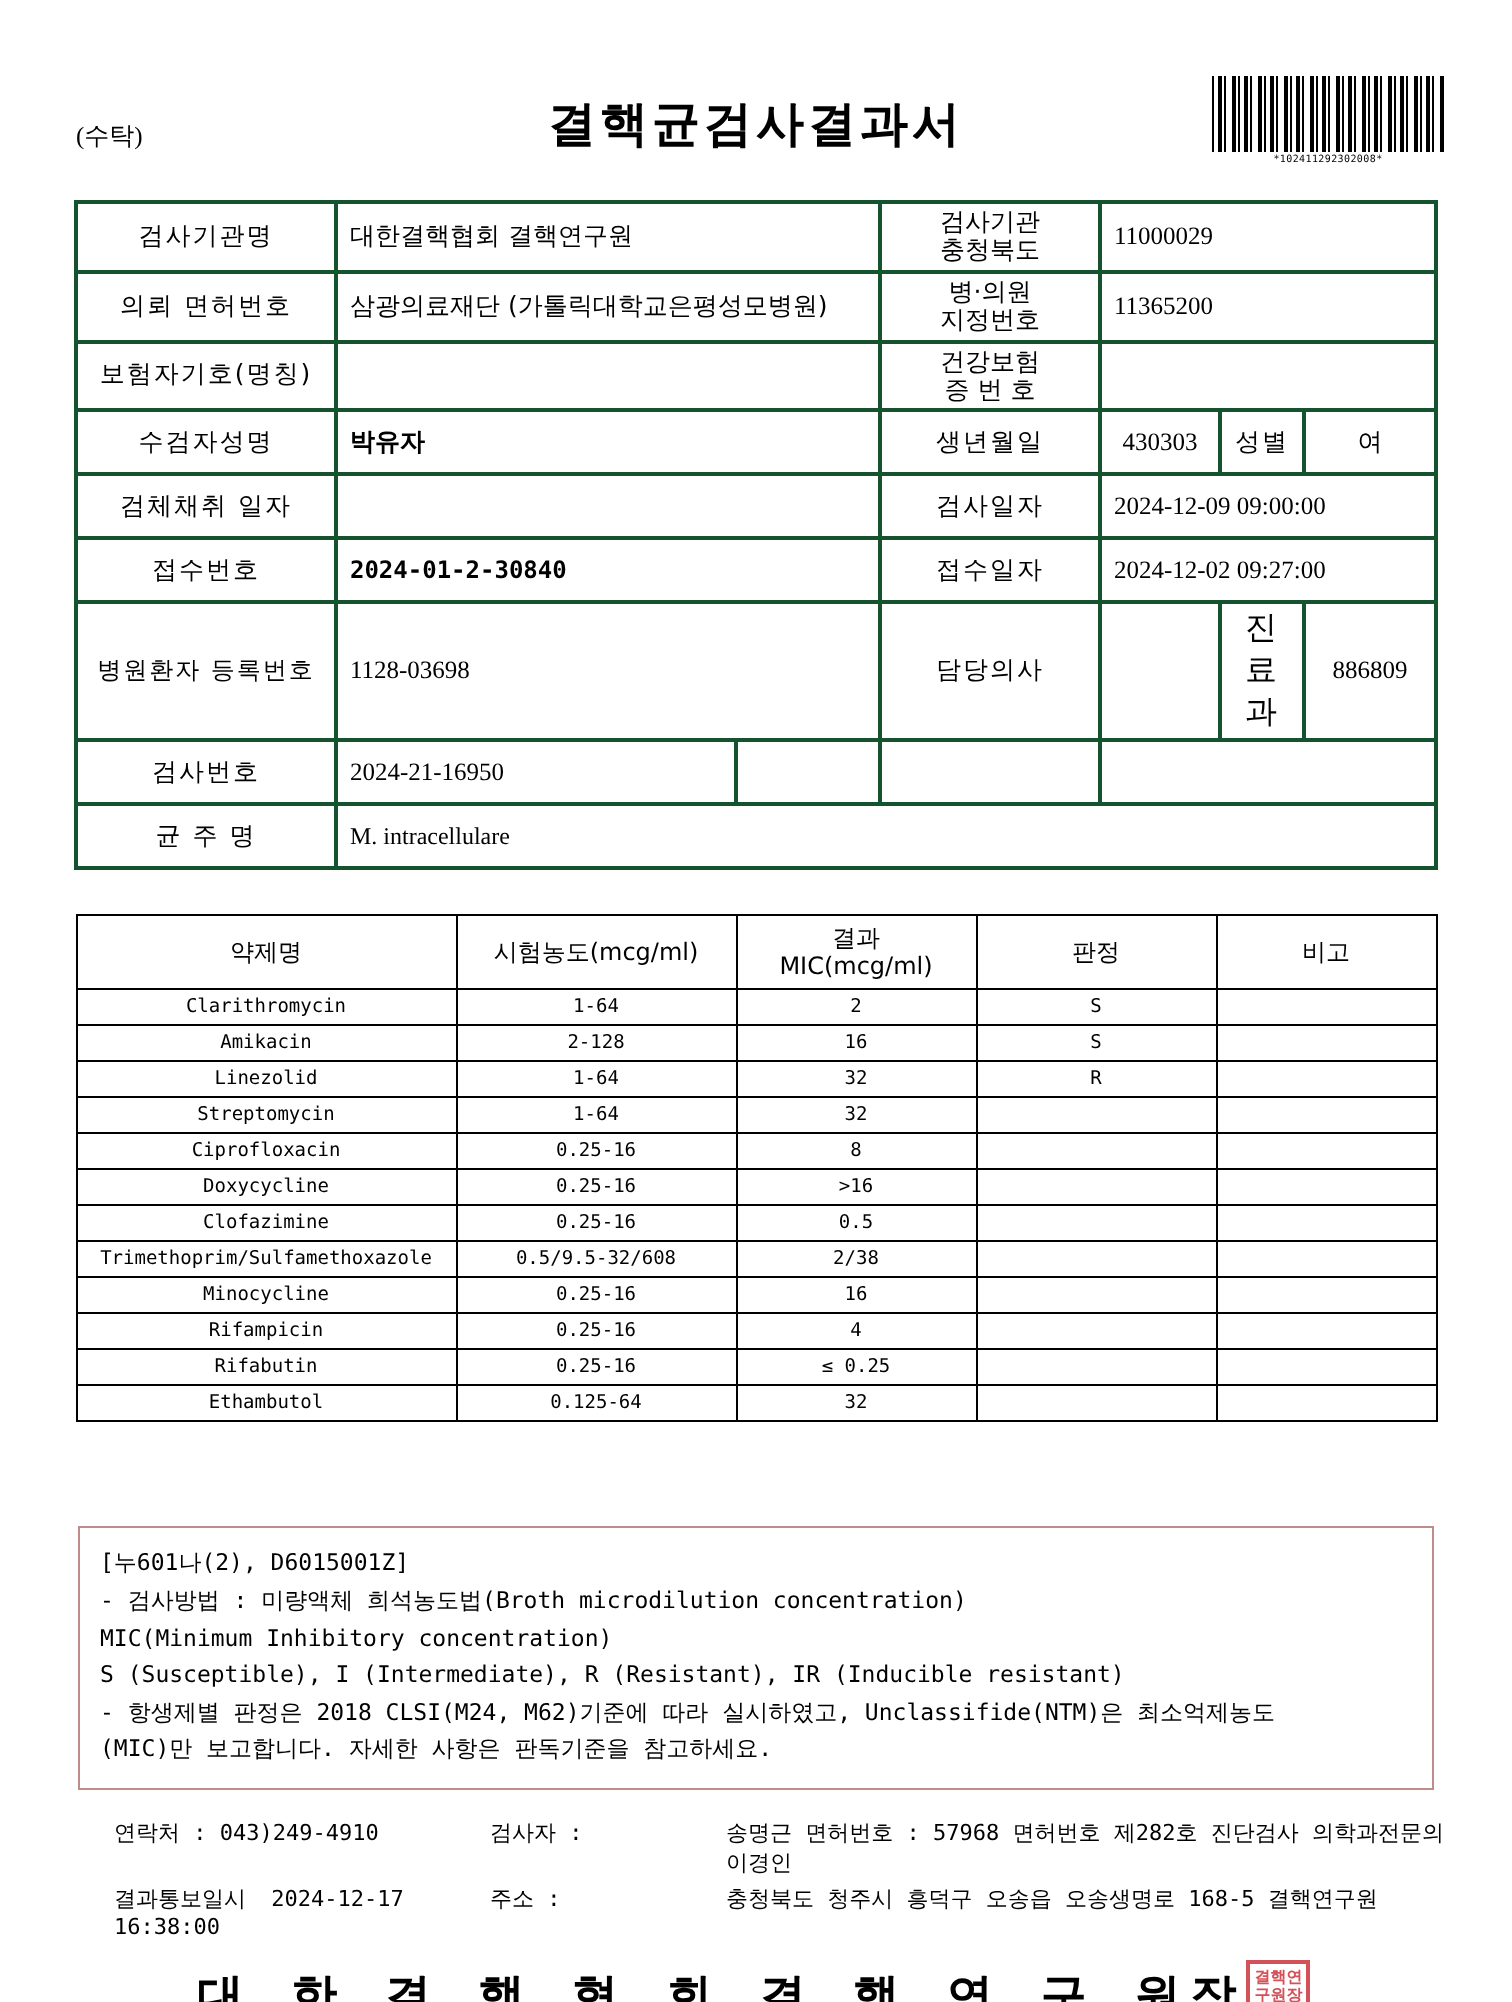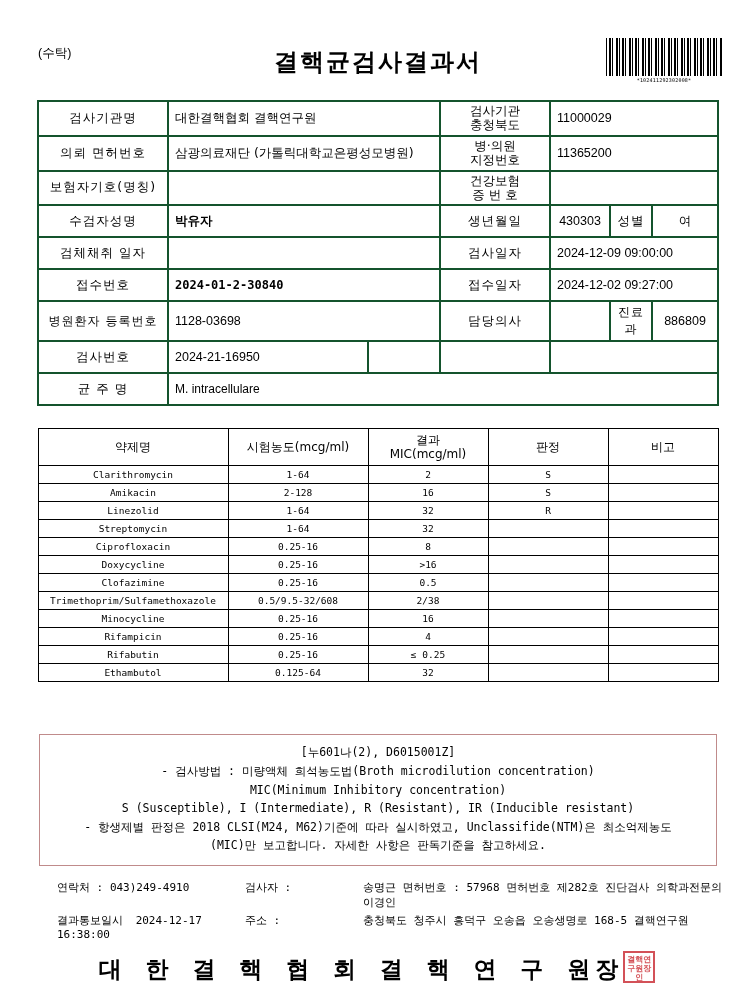--- a/index.html
+++ b/index.html
@@ -24,23 +24,23 @@
 
   
   .header {
     position: relative;
     height: 58px;
     margin: 38px 0 0 0;
   }
   .consign {
     position: absolute;
     left: 38px;
-    top: 7px;
+    top: 22px;
     font-size: 12.5px;
-    font-family: Liberation Sans, sans-serif;
+    font-family: Liberation Serif, serif;
   }
   .doc-title {
     position: absolute;
     left: 0;
     right: 0;
     top: 8px;
     text-align: center;
     font-size: 24px;
     font-weight: bold;
     letter-spacing: 2px;
@@ -96,21 +96,21 @@
     text-align: center;
     font-size: 11.5px;
     line-height: 1.15;
     letter-spacing: 0px;
   }
   .val {
     font-size: 12.5px;
     font-family: "DejaVu Sans", sans-serif;
   }
   .val-mono {
-    font-family: Liberation Sans, sans-serif;
+    font-family: Liberation Serif, serif;
     font-size: 11.5px;
     margin-left: 28px;
   }
   .val-bold {
     font-weight: bold;
     font-size: 13px;
   }
   .center {
     text-align: center;
   }
@@ -142,21 +142,21 @@
   
   .note-box {
     margin: 52px auto 0 auto;
     width: 656px;
     border: 1px solid #c08b8b;
     padding: 8px 10px 10px 10px;
     font-size: 11.5px;
     line-height: 1.62;
     font-family: "DejaVu Sans Mono", monospace;
   }
-  .note-box div { white-space: pre-wrap; text-align: center; }
+  .note-box div { white-space: pre-wrap; }
 
   
   .footer {
     margin: 14px auto 0 auto;
     width: 690px;
     font-size: 11px;
     font-family: "DejaVu Sans Mono", monospace;
   }
   .footer-row {
     display: flex;
@@ -263,21 +263,21 @@
         <td class="lbl">접수번호</td>
         <td class="val-bold" colspan="3" style="font-family:'DejaVu Sans Mono',monospace;font-size:12px">2024-01-2-30840</td>
         <td class="lbl">접수일자</td>
         <td class="val-mono" colspan="3">2024-12-02 09:27:00</td>
       </tr>
       <tr>
         <td class="lbl" style="font-size:12px">병원환자 등록번호</td>
         <td class="val-mono" colspan="3">1128-03698</td>
         <td class="lbl">담당의사</td>
         <td class="val"></td>
-        <td class="lbl" style="font-size:12px">진료과</td>
+        <td class="lbl" style="font-size:16px">진료과</td>
         <td class="val-mono center">886809</td>
       </tr>
       <tr>
         <td class="lbl">검사번호</td>
         <td class="val-mono" colspan="2">2024-21-16950</td>
         <td></td>
         <td></td>
         <td colspan="3"></td>
       </tr>
       <tr>

